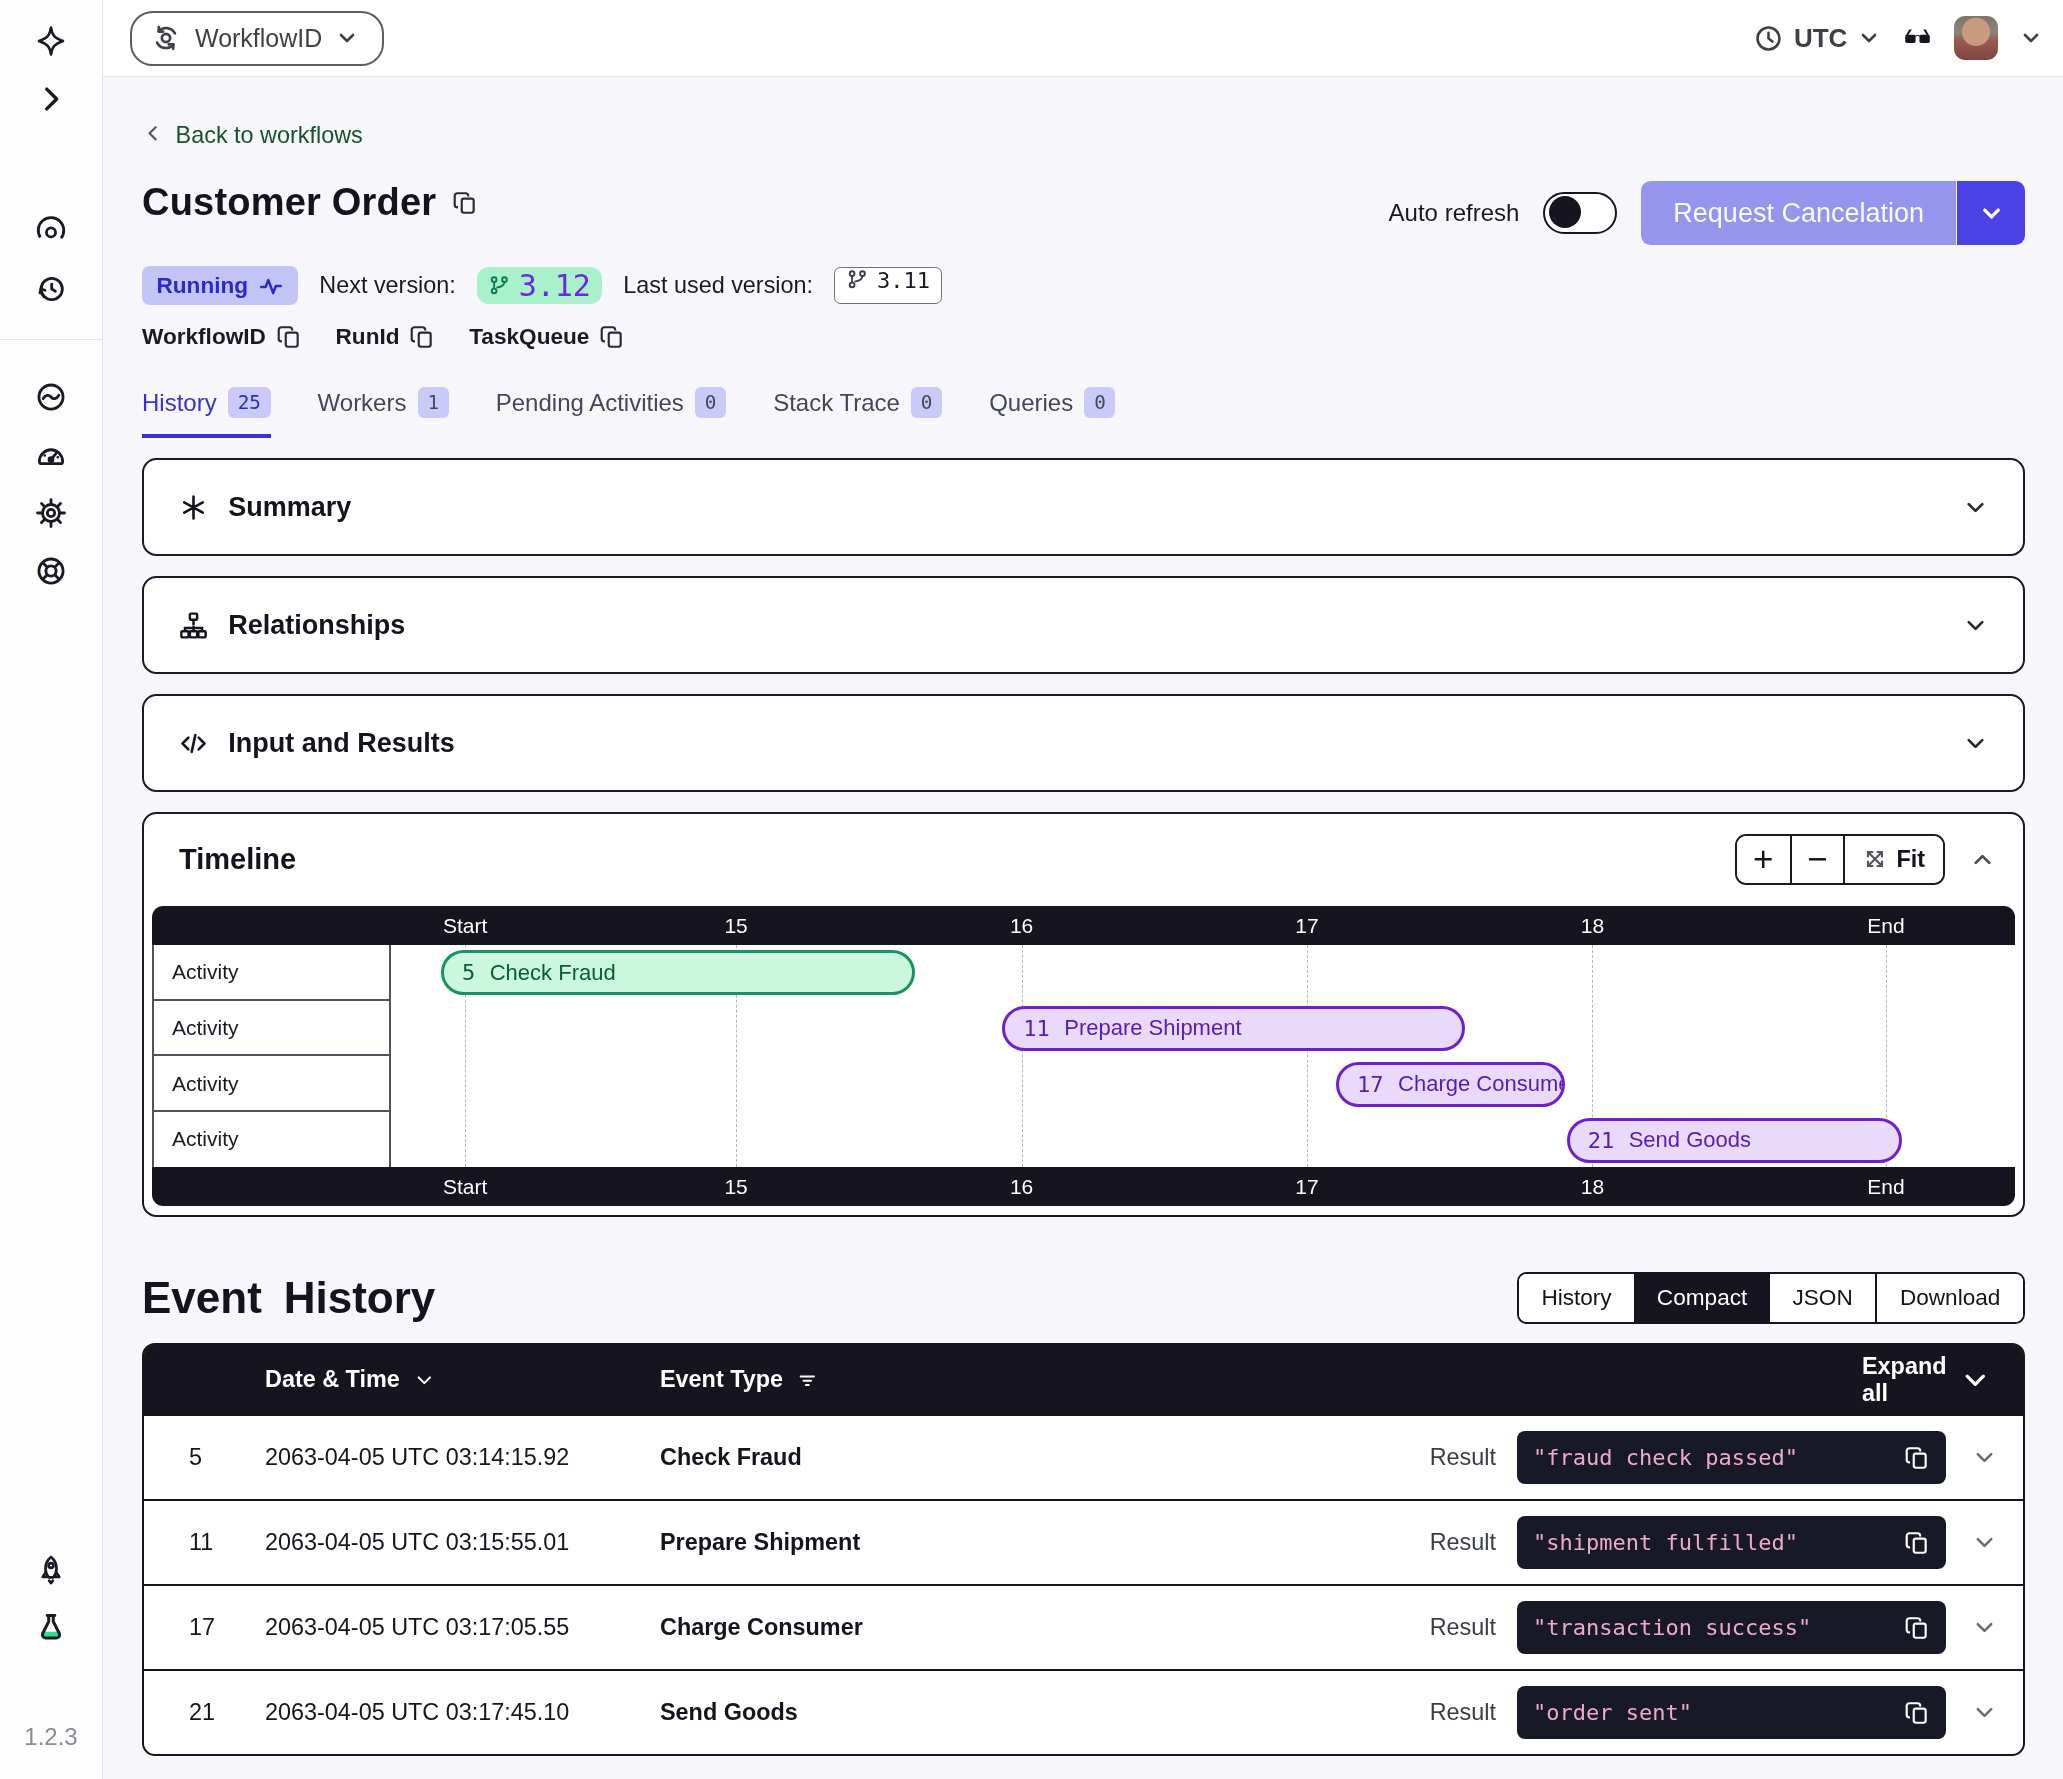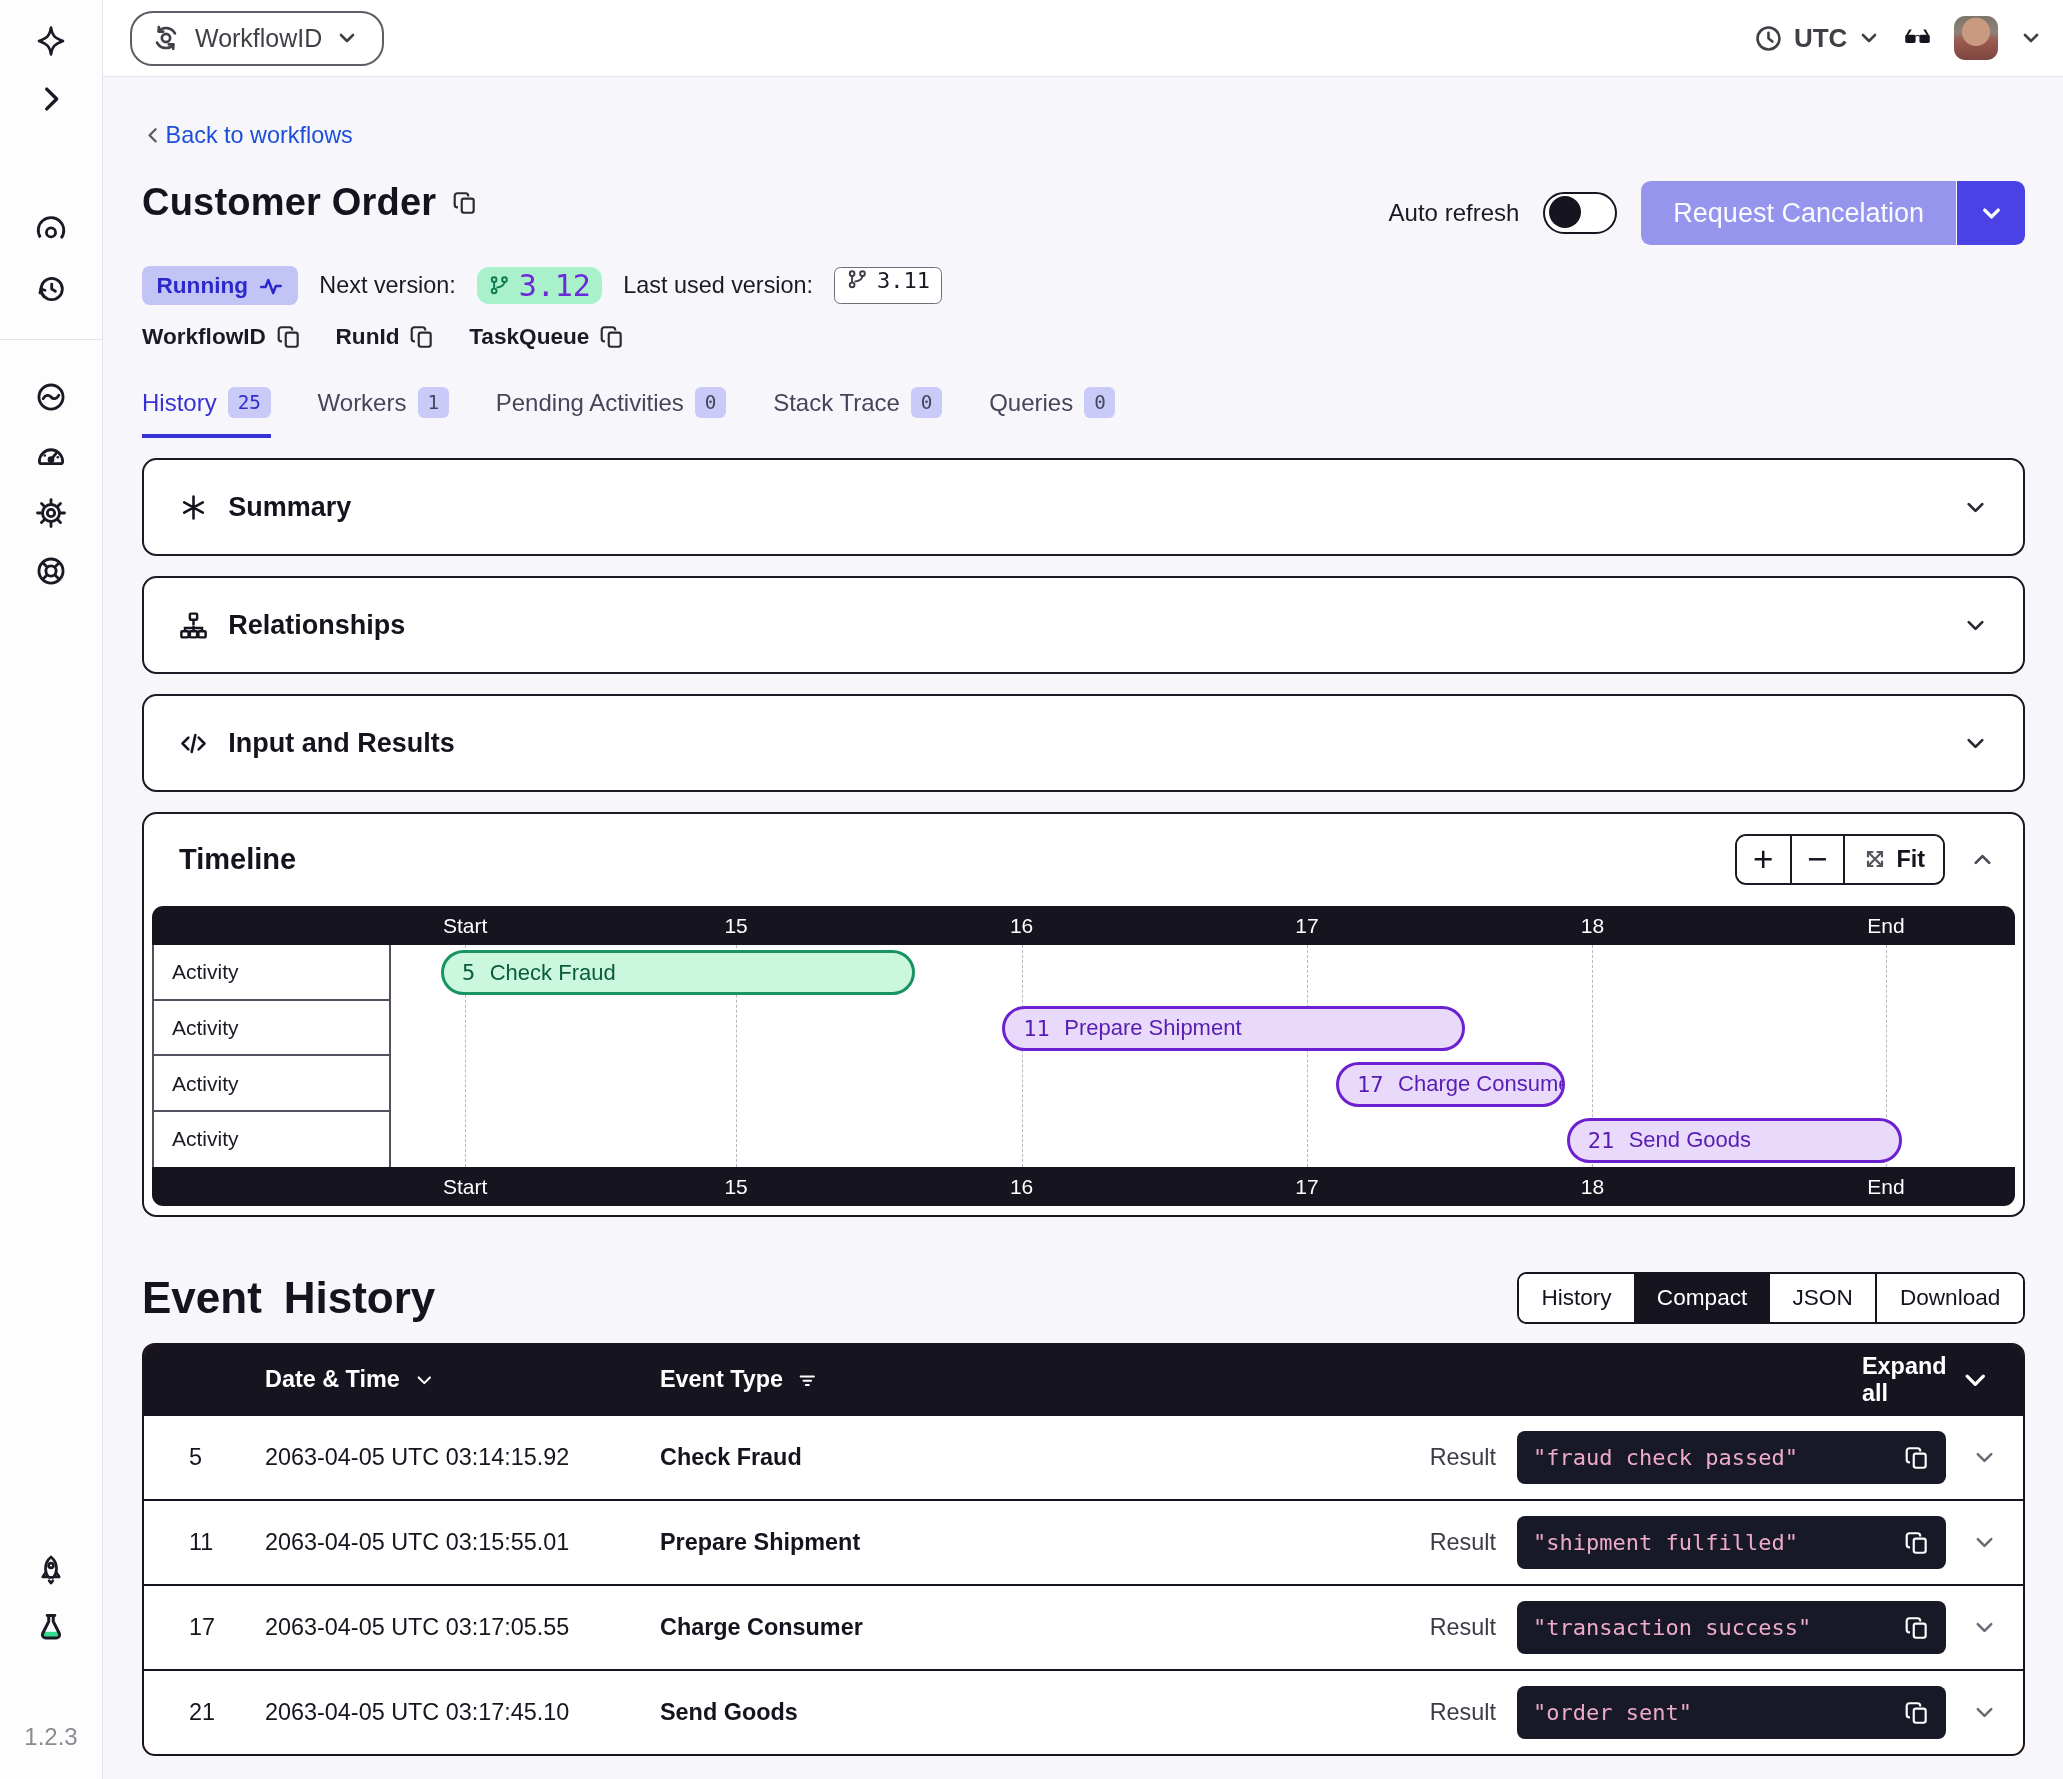--- a/index.html
+++ b/index.html
@@ -32,21 +32,21 @@
   .avatar { width:44px; height:44px; border-radius:11.3px; cursor:pointer;
     background:
       radial-gradient(circle at 50% 36%, #c99a80 0 13.7px, rgba(0,0,0,0) 14.5px),
       linear-gradient(180deg,#7d756b 0%, #8d8277 38%, #9c5a50 55%, #7c463f 100%);
   }
   .chev { color:#3f3f46; display:flex; }
   .chev svg { width:24px; height:24px; }
 
   .content { flex:1; background:#f7f7fb; padding:45px 39px 0 39px; overflow:hidden; }
 
-  .back-row { display:flex; align-items:center; gap:1px; color:#1d4ed8; font-size:23.4px; cursor:pointer; width:fit-content; }
+  .back-row { display:flex; gap:11px; color:#14532d; font-size:23.4px; cursor:pointer; width:fit-content; }
   .back-row svg { width:22.6px; height:22.6px; color:#5b5b64; }
 
   .title-row { display:flex; align-items:flex-start; margin-top:32px; }
   .wf-title { font-size:38px; font-weight:600; color:#15141e; letter-spacing:0.2px; display:flex; align-items:center; gap:16px; }
   .copy-ic { color:#2a2a33; display:inline-flex; cursor:pointer; }
   .copy-ic svg { width:26px; height:26px; }
   .title-controls { margin-left:auto; display:flex; align-items:center; gap:24px; }
   .autorefresh-label { font-size:24px; color:#1b1a24; }
   .toggle { width:74px; height:42px; border:2.4px solid #15141f; border-radius:24px; background:#fff; position:relative; cursor:pointer; flex:none; }
   .toggle .knob { position:absolute; left:4px; top:2.4px; width:32px; height:32px; border-radius:50%; background:#15141f; }

